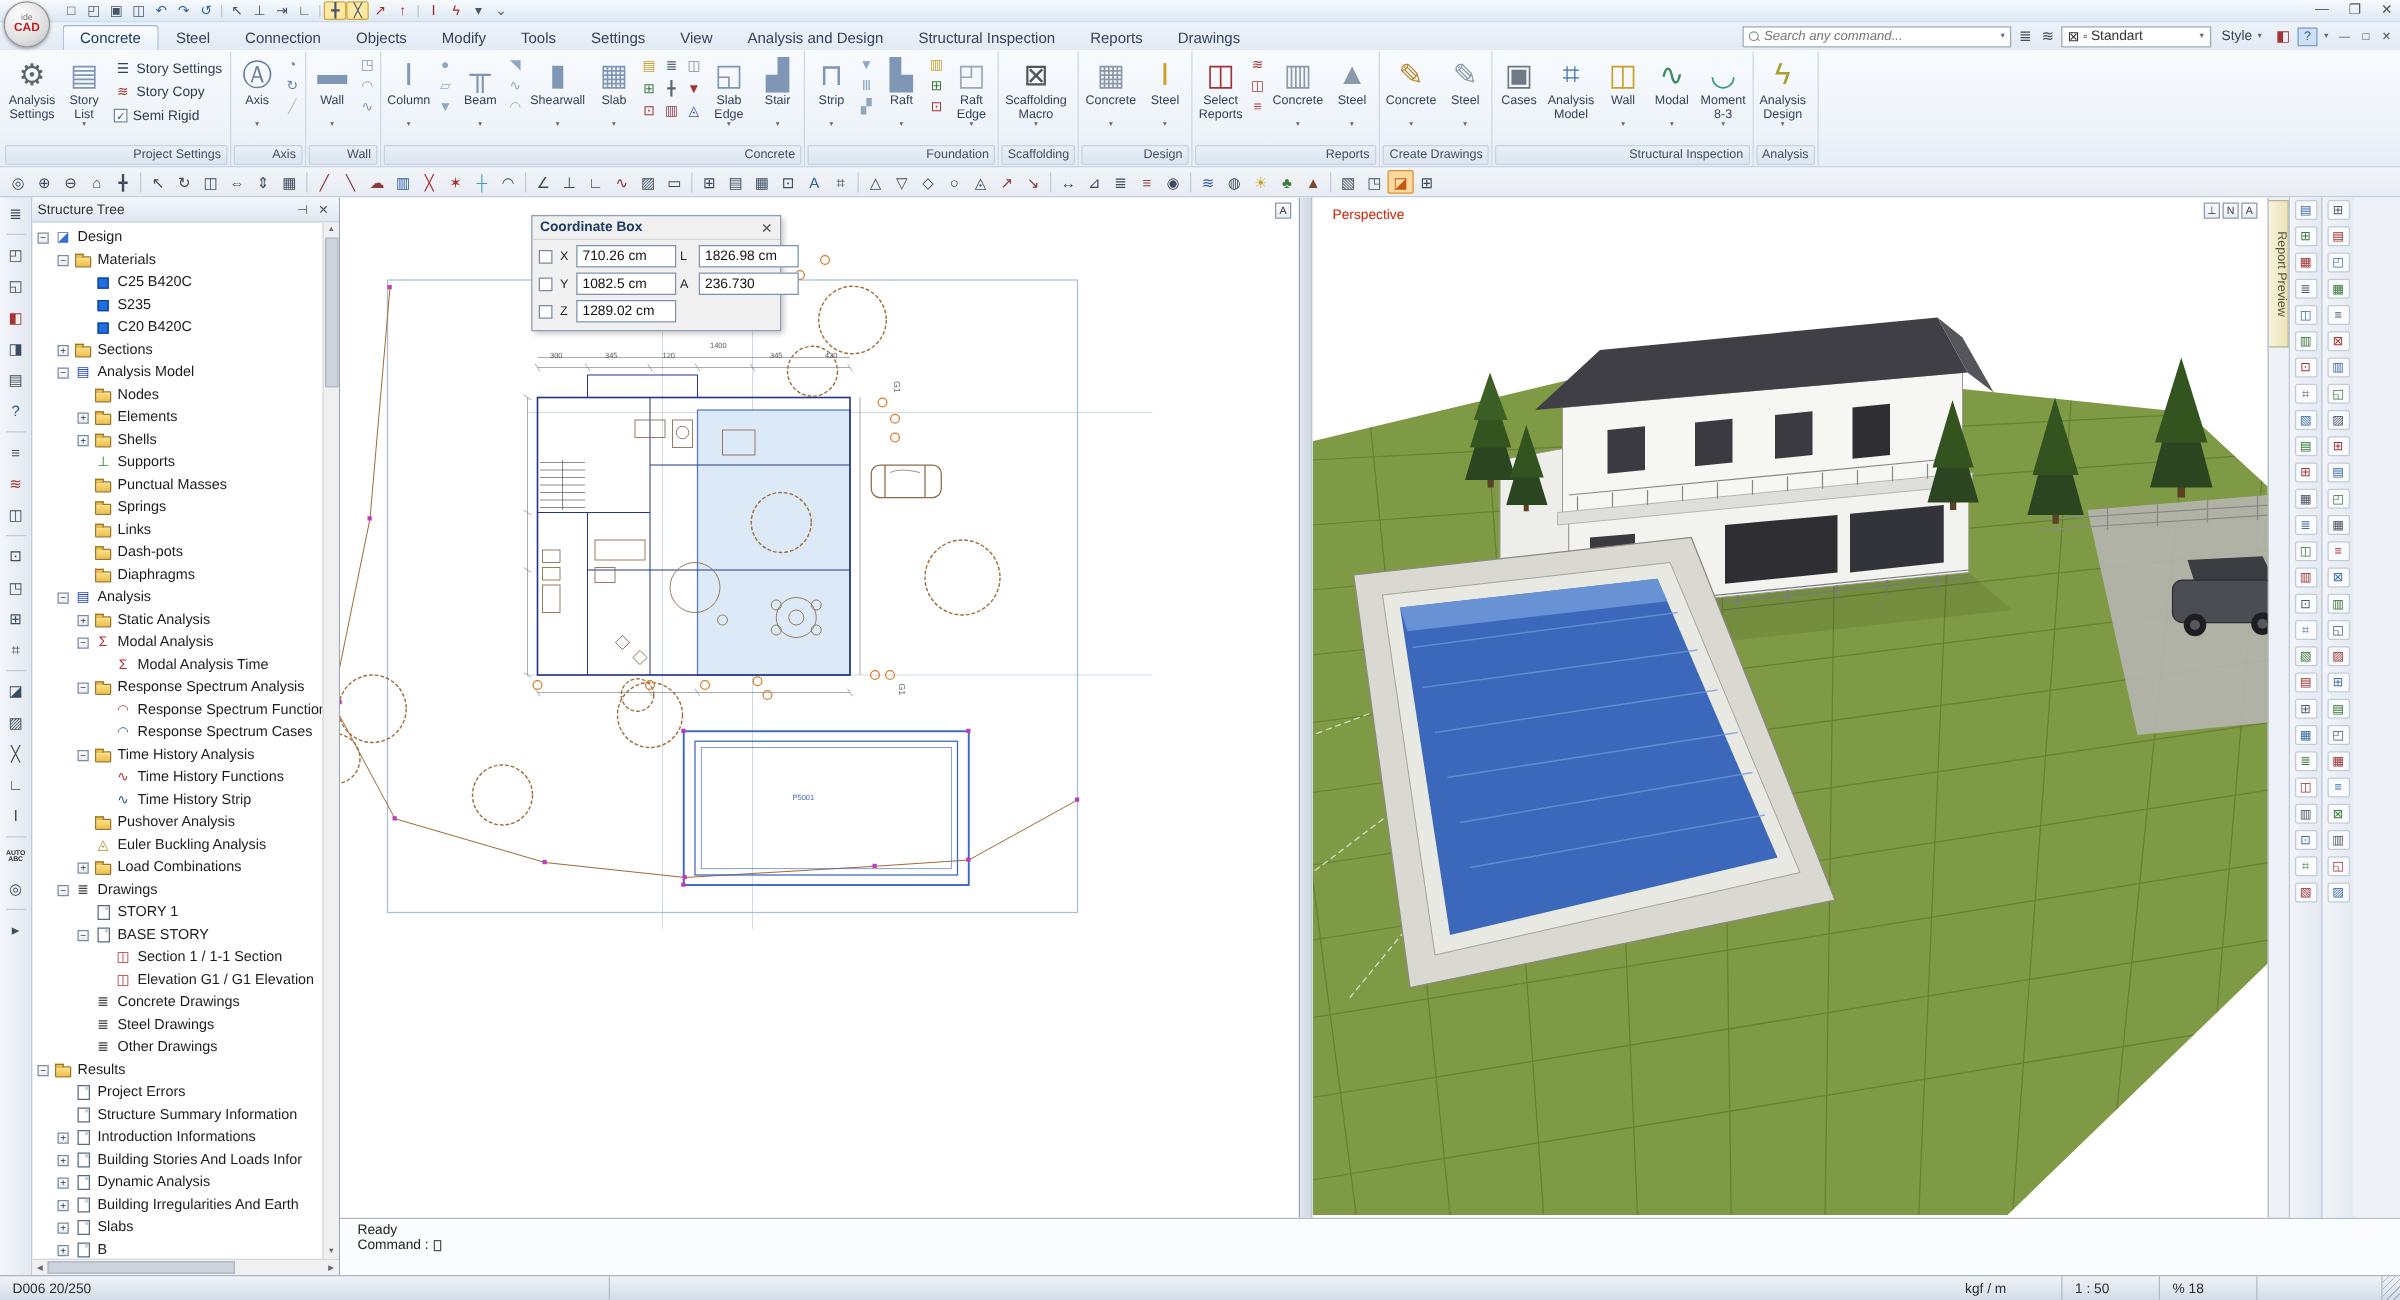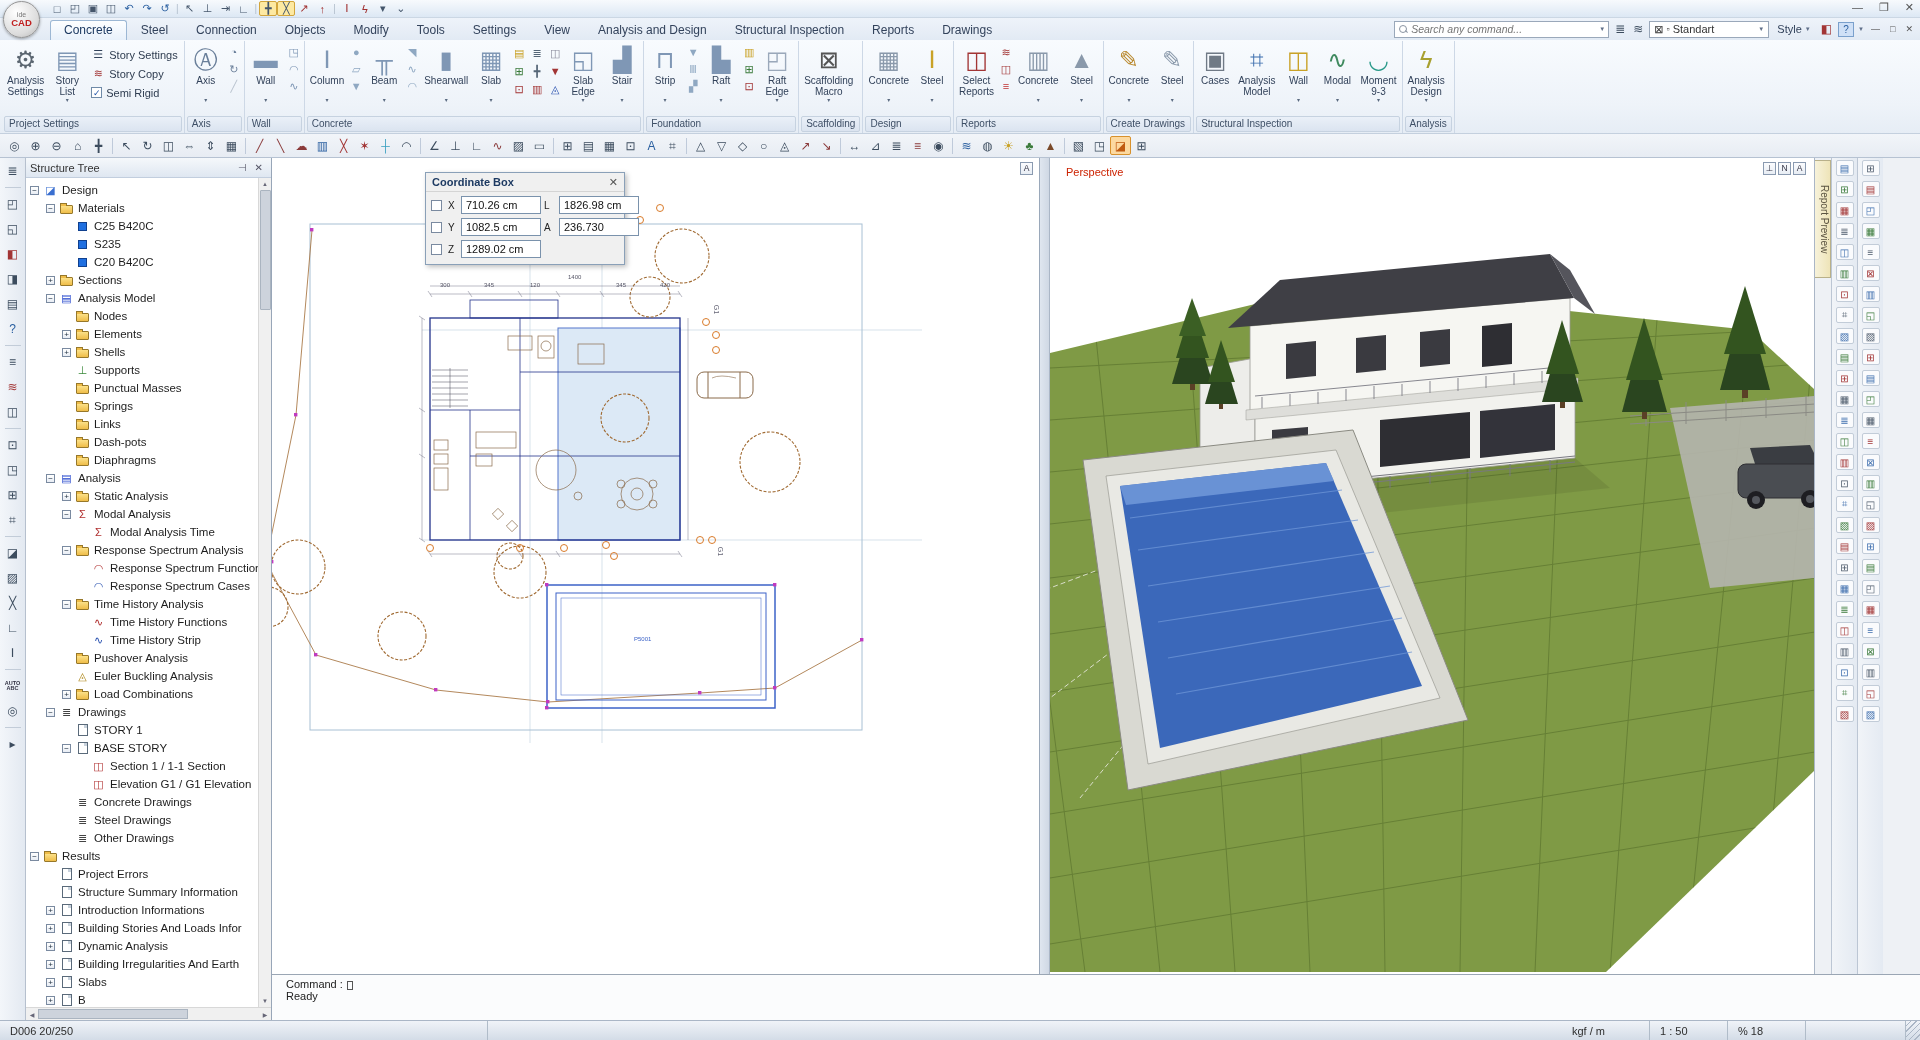--- a/index.html
+++ b/index.html
@@ -42,21 +42,21 @@
 .rbig .ig{height:32px;display:flex;align-items:center;justify-content:center;font-size:24px}
 .rbig .t{font-size:10px;line-height:10.5px;text-align:center;color:#32425a;white-space:pre-line;height:21px}
 .rbig .ar{font-size:6px;color:#5a6a80;height:7px;line-height:6px}
 .rcol{display:flex;flex-direction:column;justify-content:flex-start;gap:3px;padding-top:3px}
 .rcol .s,.rgrid .s{width:16px;height:14px;font-size:11px;line-height:14px;text-align:center}
 .rgrid{display:grid;grid-template-columns:repeat(3,16px);grid-auto-rows:16px;gap:2px;align-content:start;padding-top:4px}
 .rstack{display:flex;flex-direction:column;justify-content:flex-start;gap:2px;padding-top:4px}
 .rstack .row{display:flex;align-items:center;height:17px;gap:4px;font-size:11px;color:#2e3c50;white-space:nowrap;padding:0 4px}
 .rstack .gi{width:14px;text-align:center;font-size:11px}
 .cbx{width:11px;height:11px;border:1px solid #6f8aa8;background:#fff;font-size:9px;line-height:10px;text-align:center;color:#2255aa}
-.rglabel{height:16px;margin:1px 0 1px;background:linear-gradient(#eaf0f8,#dbe4f0);border:1px solid #c6d2e0;border-radius:2px;font-size:10px;color:#3e4f66;text-align:left;line-height:14px;white-space:nowrap;overflow:hidden;padding:0 4px}
+.rglabel{height:16px;margin:1px 0 1px;background:linear-gradient(#eaf0f8,#dbe4f0);border:1px solid #c6d2e0;border-radius:2px;font-size:10px;color:#3e4f66;text-align:right;line-height:14px;white-space:nowrap;overflow:hidden;padding:0 4px}
 
 #toolbar2{position:absolute;left:0;top:134px;width:100%;height:24px;background:linear-gradient(#f2f5f9,#e7ecf3);border-bottom:1px solid #b6c2d2;display:flex;align-items:center;padding-left:4px}
 .t2i{width:21px;height:19px;display:flex;align-items:center;justify-content:center;font-size:12px}
 .t2i.hl{background:#fcd9a0;border:1px solid #d8912c;border-radius:2px}
 .t2sep{width:1px;height:16px;background:#bfcada;margin:0 3px}
 
 #main{position:absolute;left:0;top:158px;width:1920px;height:862px;display:flex}
 #lefttb{width:26px;background:linear-gradient(to right,#f3f6fa,#e3e9f1);border-right:1px solid #b6c0ce;display:flex;flex-direction:column;align-items:center;padding-top:4px;gap:7px}
 .lti{width:20px;height:18px;display:flex;align-items:center;justify-content:center;font-size:12px;color:#3c4c5e}
 .lti .txt{font-size:5.5px;line-height:5px;text-align:center;color:#334;font-weight:bold;white-space:pre-line}
@@ -439,21 +439,21 @@
             <div class="ar">▾</div>
           </div>
           <div class="rbig">
             <div class="ig" style="color: rgb(63, 138, 95);">∿</div>
             <div class="t">Modal</div>
             <div class="ar">▾</div>
           </div>
           <div class="rbig">
             <div class="ig" style="color: rgb(42, 154, 138);">◡</div>
             <div class="t">Moment
-9-3</div>
+8-3</div>
             <div class="ar">▾</div>
           </div>
         </div>
         <div class="rglabel">Structural Inspection</div>
       </div>
       <div class="rgroup">
         <div class="rgbody">
           <div class="rbig">
             <div class="ig" style="color: rgb(168, 160, 48);">ϟ</div>
             <div class="t">Analysis
@@ -1296,22 +1296,22 @@
               <span class="rli" style="color: rgb(58, 122, 58);">⊠</span>
               <span class="rli" style="color: rgb(76, 90, 106);">▥</span>
               <span class="rli" style="color: rgb(162, 53, 53);">◱</span>
               <span class="rli" style="color: rgb(63, 111, 174);">▨</span>
             </div>
           <div class="railspare"></div>
         </div>
       </div>
 
       <div id="cmdbar">
+        <div>Ready</div>
         <div><span>Command :</span><span class="caret"></span></div>
-        <div>Ready</div>
       </div>
     </div>
   </div>
 
   <div id="statusbar">
     <div class="scell" style="width:488px">D006 20/250</div>
     <div class="sfill"></div>
     <div class="scell" style="width:88px">kgf / m</div>
     <div class="scell" style="width:78px">1 : 50</div>
     <div class="scell" style="width:78px">% 18</div>

